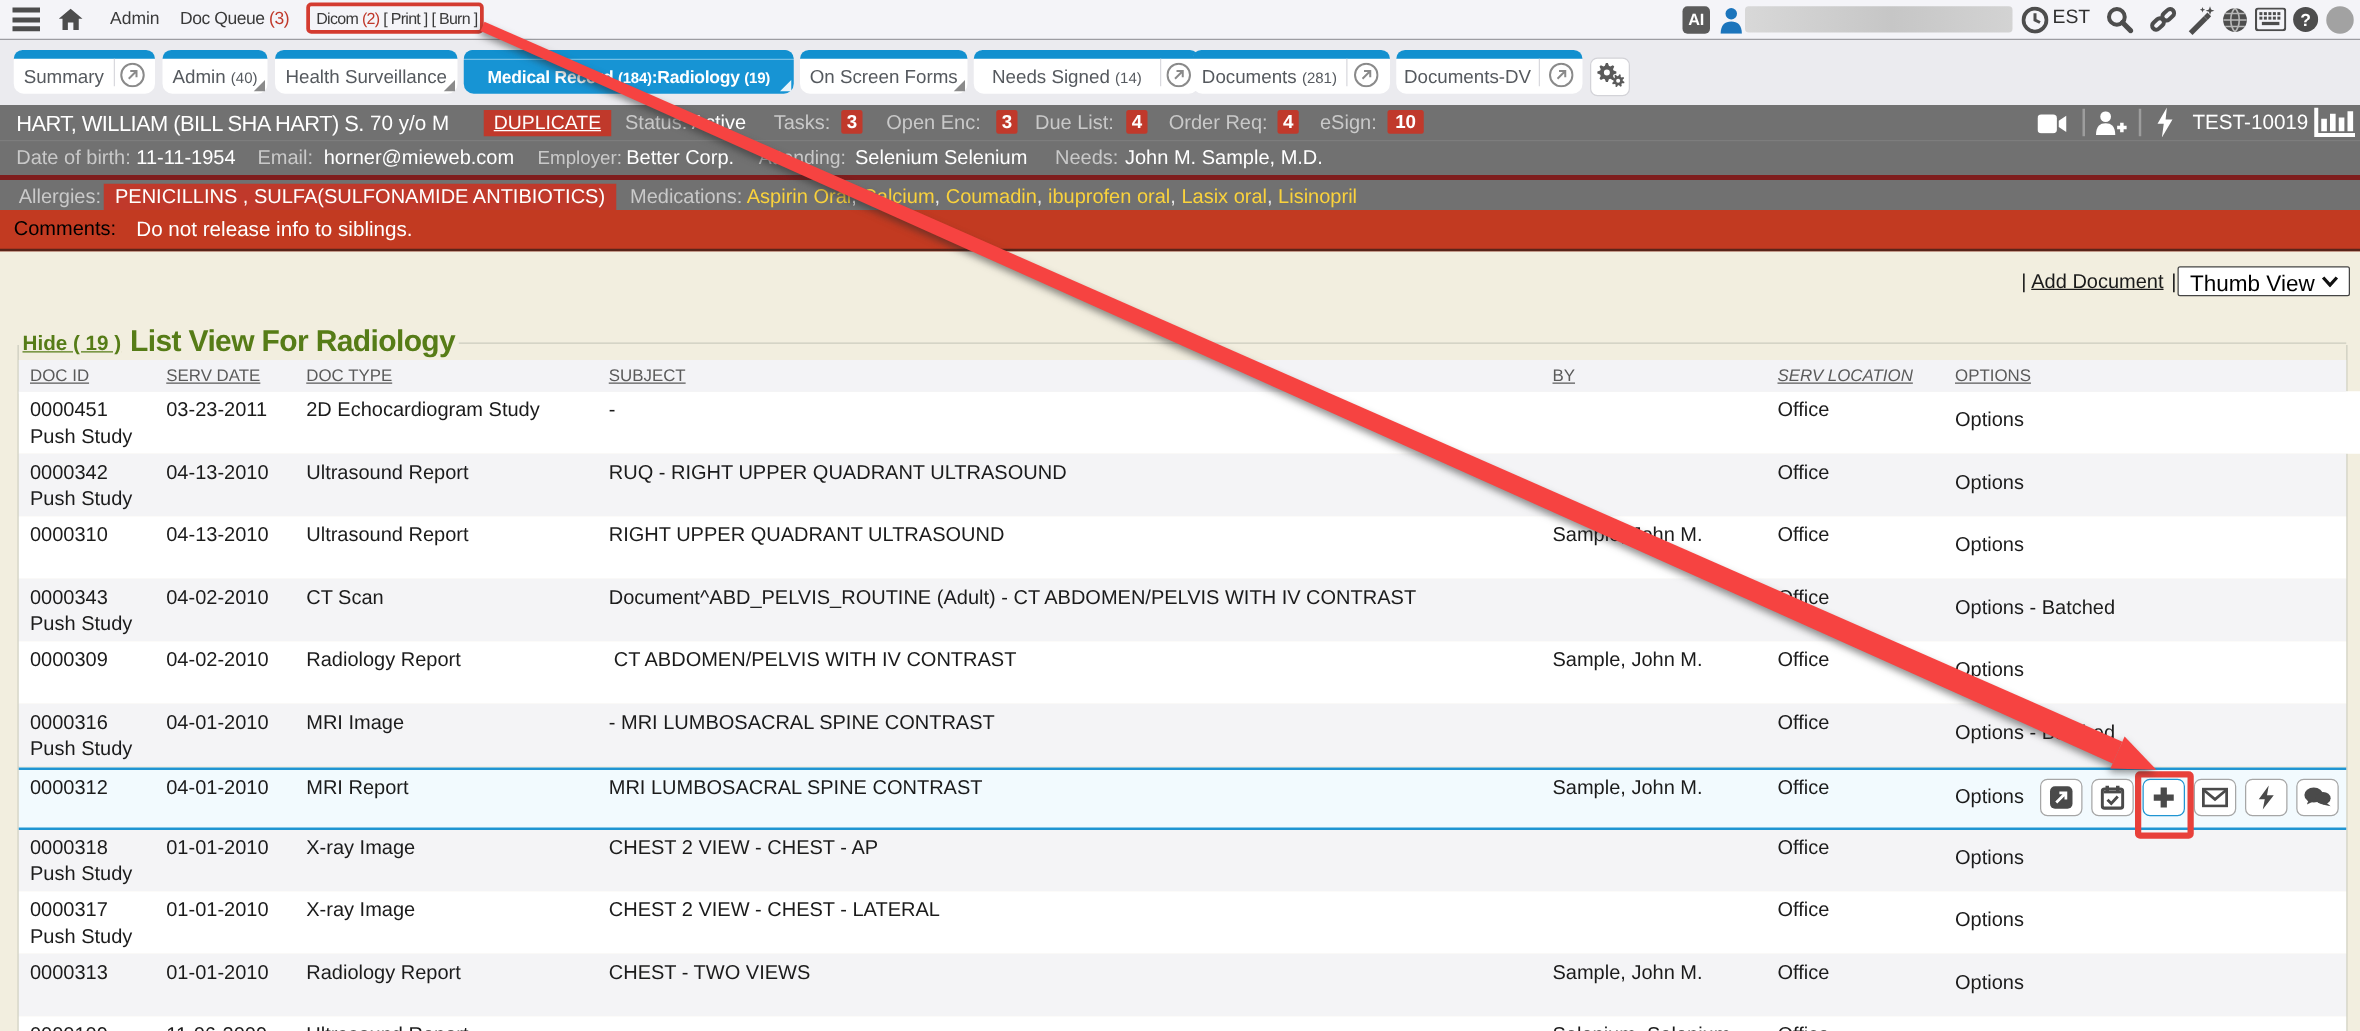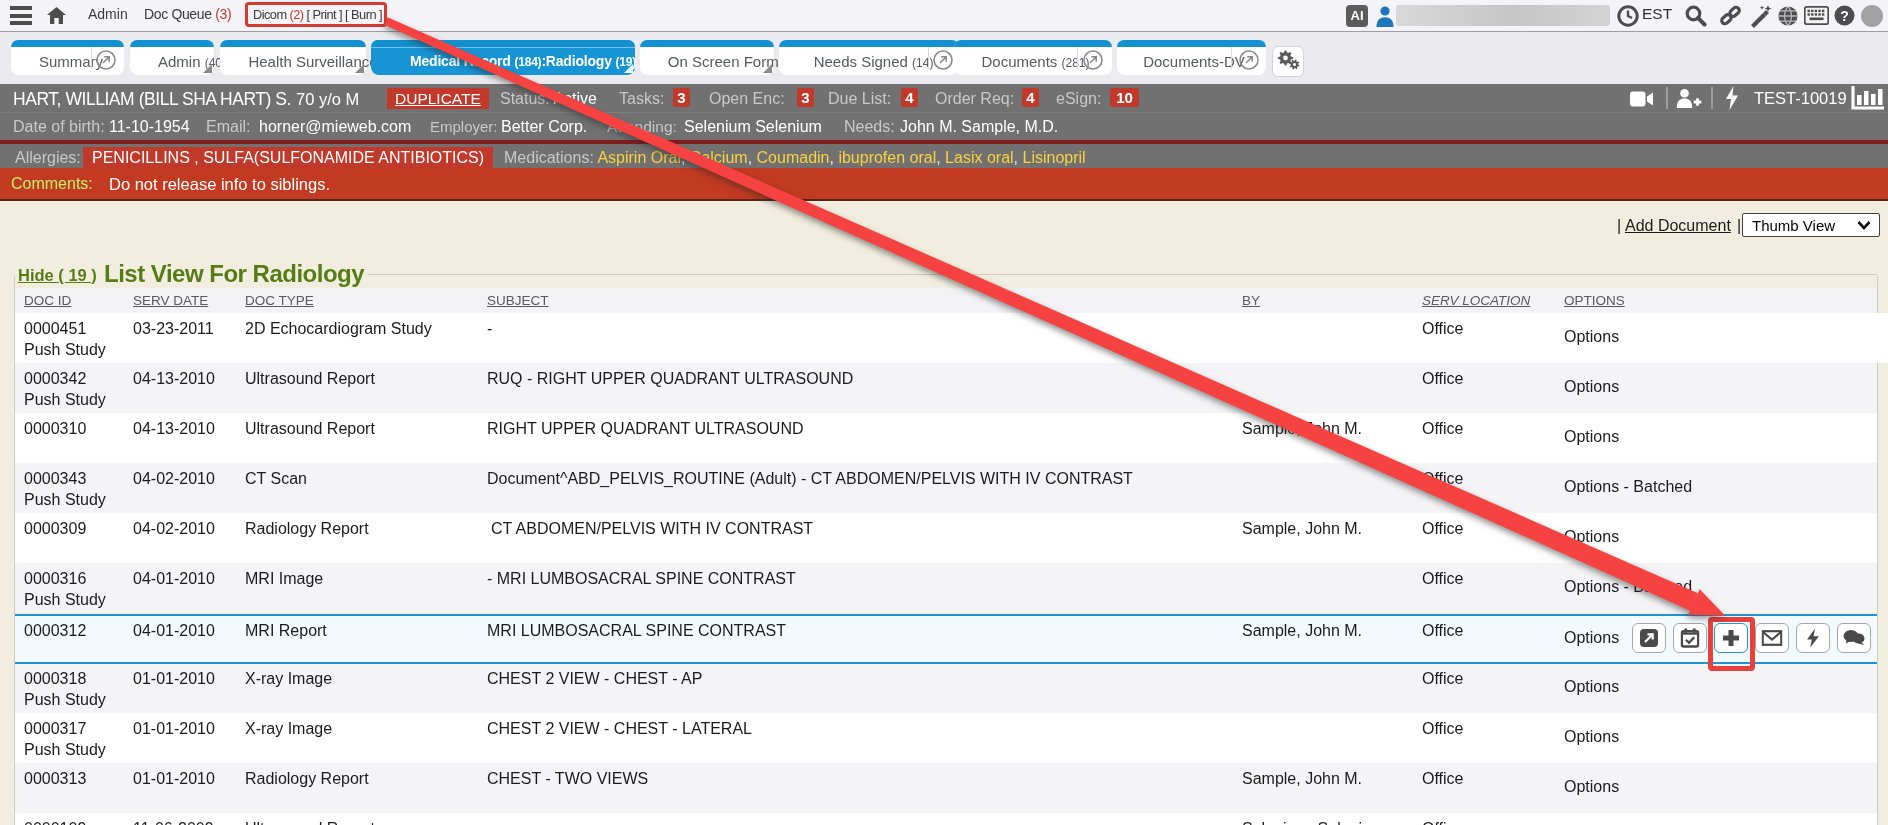--- a/index.html
+++ b/index.html
@@ -9,21 +9,21 @@
 
 #topbar{left:0;top:0;width:1888px;height:31px;background:#f4f4f8;border-bottom:1px solid #9d9da2;}
 #topbar .t{position:absolute;top:6px;font-size:14px;color:#3a3a3a;white-space:nowrap;}
 .red{color:#c0392b;}
 #dicombox{position:absolute;left:245px;top:2px;width:142px;height:25px;border:3px solid #d43b30;border-radius:4px;
  box-sizing:border-box;line-height:19px;padding-left:5px;font-size:12.8px;letter-spacing:-0.55px;color:#3a3a3a;white-space:nowrap;background:transparent;}
 
 #tabrow{left:0;top:32px;width:1888px;height:52px;background:#ebebef;}
 .tab{position:absolute;top:8px;height:35px;background:#fff;border-radius:8px;box-sizing:border-box;}
 .tab .blue{position:absolute;left:0;top:0;right:0;height:7px;background:#1290cf;border-radius:8px 8px 0 0;}
-.tab .lbl{position:absolute;top:13px;width:100%;text-align:center;font-size:15px;color:#55595e;white-space:nowrap;margin-left:20px;}
+.tab .lbl{position:absolute;top:13px;width:100%;text-align:center;font-size:15px;color:#55595e;white-space:nowrap;}
 .tab .cnt{font-size:12px;}
 .tab .tri{position:absolute;right:2px;bottom:2px;width:0;height:0;border-left:9px solid transparent;border-bottom:9px solid #8a8a8a;}
 .tab.active{background:#1794d4;}
 .tab.active .blue{background:#1290cf;box-shadow:0 1px 0 rgba(255,255,255,.4);}
 .tab.active .lbl{color:#fff;font-weight:bold;}
 .tab.active .tri{border-bottom-color:#e8f4fb;}
 .tabdiv{position:absolute;top:7px;bottom:6px;width:1px;background:#d9d9de;}
 .extcirc{position:absolute;top:50%;margin-top:-8px;width:20px;height:20px;}
 
 #phdr{left:0;top:84px;width:1888px;height:84px;background:#717171;color:#fff;}
@@ -31,21 +31,21 @@
 #phdr .r3{position:absolute;left:0;right:0;top:56px;height:28px;border-top:4px solid #7f1d1d;}
 .hlbl{color:#c9c9c9;}
 .hl{position:absolute;font-size:16px;white-space:nowrap;}
 .badge{position:absolute;background:#c0392b;color:#fff;font-weight:bold;font-size:15px;text-align:center;border-radius:2px;height:19px;line-height:19px;top:4px;}
 .gold{color:#fad23c;}
 
 #comments{left:0;top:168px;width:1888px;height:31px;background:#c23a21;border-bottom:2px solid #5a241a;}
 
 .adddoc{position:absolute;top:217px;font-size:16px;color:#1a1a1a;white-space:nowrap;}
 #thumbsel{position:absolute;left:1742px;top:213px;width:138px;height:24px;background:#fff;border:1.5px solid #454545;border-radius:2px;box-sizing:border-box;}
-#thumbsel .tx{position:absolute;left:9px;top:3px;font-size:15px;color:#000;}
+#thumbsel .tx{position:absolute;left:9px;top:3px;font-size:18px;color:#000;}
 .green{color:#567c17;}
 #hidelink{position:absolute;left:18px;top:266px;font-size:16.5px;font-weight:bold;text-decoration:underline;}
 #lvtitle{position:absolute;left:104px;top:260px;font-size:24px;font-weight:bold;letter-spacing:-0.5px;}
 .fsline{background:#ccccbf;}
 
 #tblhead{position:absolute;left:15px;top:288px;width:1862px;height:25px;background:#f3f3f6;border-bottom:2px solid #c9c9c9;box-sizing:content-box;}
 .th{position:absolute;top:5px;font-size:13.5px;color:#5a5a5a;text-decoration:underline;white-space:nowrap;}
 .row{position:absolute;left:15px;width:1862px;height:50px;}
 .row.alt{background:#f4f4f6;}
 .row.white{background:#fff;}
@@ -228,39 +228,39 @@
       <svg class="abs" style="left:1851px;top:2px;" width="33" height="25" viewBox="0 0 33 25">
         <path d="M2 0 L2 22 L33 22" stroke="#fff" stroke-width="3.2" fill="none"></path>
         <rect x="6" y="9" width="4.5" height="10" fill="#fff"></rect>
         <rect x="13" y="5" width="4.5" height="14" fill="#fff"></rect>
         <rect x="20" y="8" width="4.5" height="11" fill="#fff"></rect>
         <rect x="27" y="3" width="4.5" height="16" fill="#fff"></rect>
       </svg>
     </div>
   <div class="r2">
       <div class="hl hlbl" style="left:13px;top:5px;">Date of birth:</div>
-      <div class="hl" style="left:109px;top:5px;color:#fff;">11-10-1954</div>
+      <div class="hl" style="left:109px;top:5px;color:#fff;">11-11-1954</div>
       <div class="hl hlbl" style="left:206px;top:5px;">Email:</div>
       <div class="hl" style="left:259px;top:5px;color:#fff;">horner@mieweb.com</div>
       <div class="hl hlbl" style="left:430px;top:5px;font-size:15px;">Employer:</div>
       <div class="hl" style="left:501px;top:5px;color:#fff;">Better Corp.</div>
       <div class="hl hlbl" style="left:607px;top:5px;font-size:15.5px;">Attending:</div>
       <div class="hl" style="left:684px;top:5px;color:#fff;">Selenium Selenium</div>
       <div class="hl hlbl" style="left:844px;top:5px;">Needs:</div>
       <div class="hl" style="left:900px;top:5px;color:#fff;">John M. Sample, M.D.</div>
     </div>
   <div class="r3">
       <div class="hl hlbl" style="left:15px;top:5px;">Allergies:</div>
       <div class="abs" style="left:83px;top:2.5px;height:22px;line-height:22px;padding:0 9px;background:#c0392b;color:#fff;font-size:16px;white-space:nowrap;">PENICILLINS , SULFA(SULFONAMIDE ANTIBIOTICS)</div>
       <div class="hl hlbl" style="left:504px;top:5px;">Medications: <span style="font-size:16px;"><span class="gold">Aspirin Oral</span><span style="color:#e8e8e8;">, </span><span class="gold">Calcium</span><span style="color:#e8e8e8;">, </span><span class="gold">Coumadin</span><span style="color:#e8e8e8;">, </span><span class="gold">ibuprofen oral</span><span style="color:#e8e8e8;">, </span><span class="gold">Lasix oral</span><span style="color:#e8e8e8;">, </span><span class="gold">Lisinopril</span></span></div>
     </div>
 </div>
 
 <div id="comments" class="abs">
-  <div class="hl" style="left:11px;top:7px;color:#bef264;">Comments:</div>
+  <div class="hl" style="left:11px;top:7px;color:#000000;">Comments:</div>
   <div class="hl" style="left:109px;top:7px;color:#fff;font-size:16.5px;">Do not release info to siblings.</div>
 </div>
 
 <div class="adddoc" style="left:1617px;">|</div>
 <div class="adddoc" style="left:1625px;"><span style="text-decoration:underline;">Add Document</span></div>
 <div class="adddoc" style="left:1737px;">|</div>
 <div id="thumbsel">
     <span class="tx">Thumb View</span>
   <svg style="position:absolute;right:8px;top:6px;" width="14" height="10" viewBox="0 0 14 10">
       <path d="M1.5 2 L7 8 L12.5 2" fill="none" stroke="#111" stroke-width="2.6"></path>

